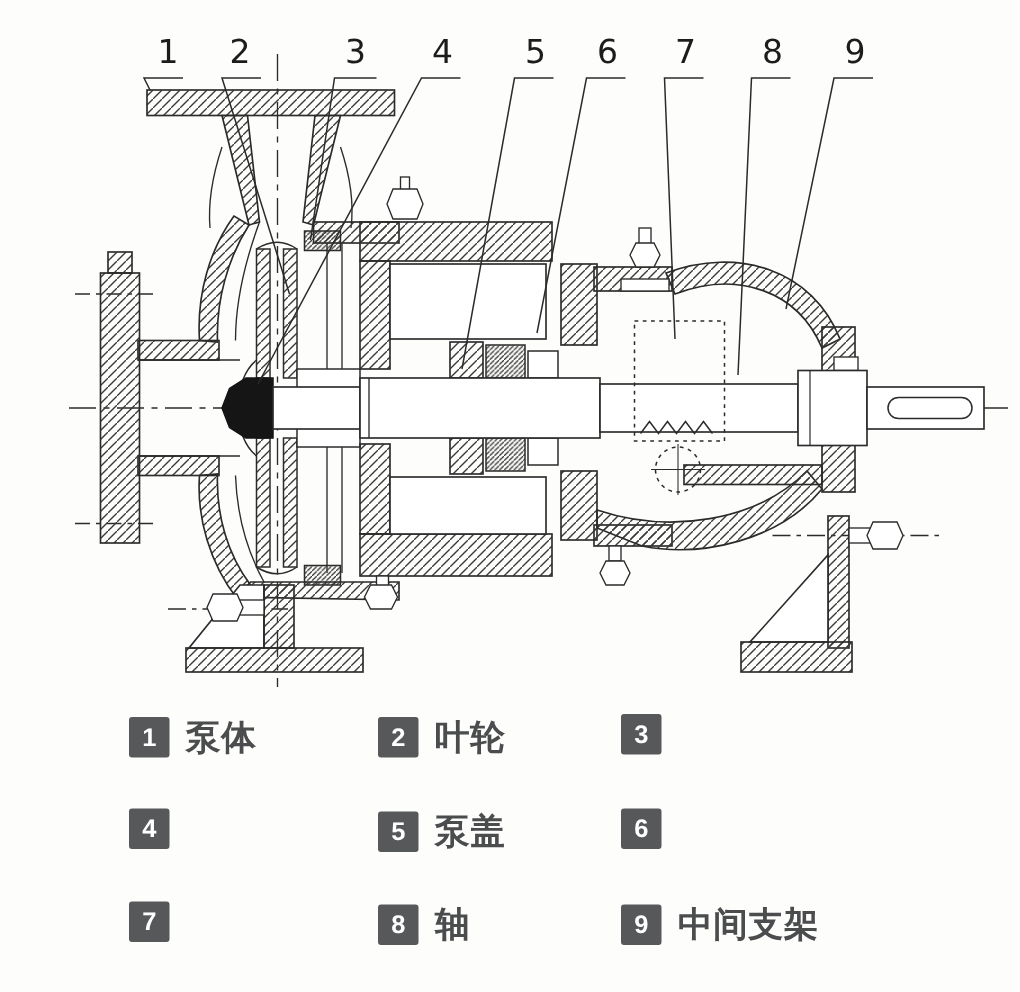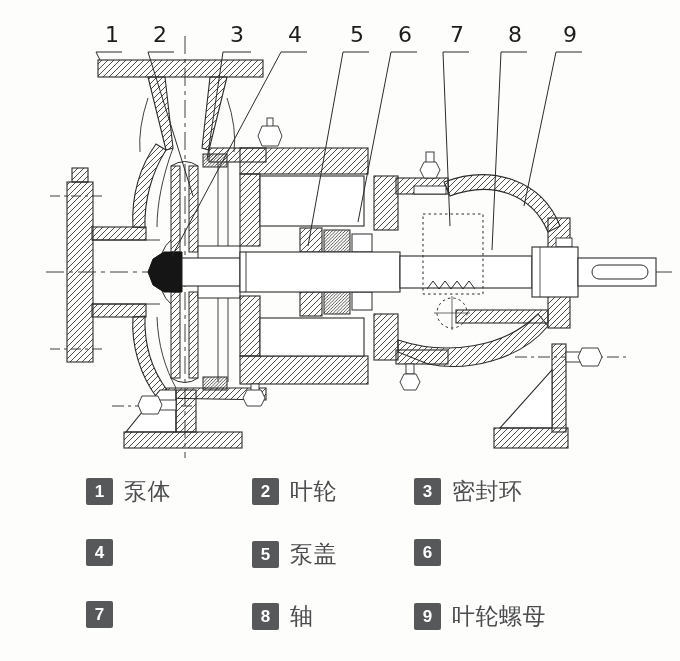--- a/index.html
+++ b/index.html
@@ -17,21 +17,21 @@
   }
   .legend{position:absolute;left:0;top:0;width:680px;height:200px;}
   .legend-item{position:absolute;display:flex;align-items:center;}
   .legend-badge{
     width:27px;height:27px;border-radius:2px;
     background:#57585a;color:#fff;
     font-size:17px;font-weight:bold;line-height:27px;text-align:center;
     flex:0 0 27px;
   }
   .legend-label{
-    margin-left:11px;font-size:23px;color:#4b4c4e;font-weight:400;
+    margin-left:11px;font-size:23px;color:#4b4c4e;font-weight:700;
     letter-spacing:0.5px;white-space:nowrap;
   }
   
   .li-0{left:86px;top:476px}.li-1{left:252px;top:476px}.li-2{left:414px;top:476px}
   .li-3{left:86px;top:539px}.li-4{left:252px;top:539px}.li-5{left:414px;top:539px}
   .li-6{left:86px;top:601px}.li-7{left:252px;top:601px}.li-8{left:414px;top:601px}
 </style>
 </head>
 <body>
 
@@ -209,38 +209,37 @@
   <div class="legend-item li-0">
     <span class="legend-badge">1</span>
     <span class="legend-label">泵体</span>
   </div>
   <div class="legend-item li-1">
     <span class="legend-badge">2</span>
     <span class="legend-label">叶轮</span>
   </div>
   <div class="legend-item li-2">
     <span class="legend-badge">3</span>
-    <span class="legend-label">密封环</span>
   </div>
   <div class="legend-item li-3">
     <span class="legend-badge">4</span>
   </div>
   <div class="legend-item li-4">
     <span class="legend-badge">5</span>
     <span class="legend-label">泵盖</span>
   </div>
   <div class="legend-item li-5">
     <span class="legend-badge">6</span>
   </div>
   <div class="legend-item li-6">
     <span class="legend-badge">7</span>
   </div>
   <div class="legend-item li-7">
     <span class="legend-badge">8</span>
     <span class="legend-label">轴</span>
   </div>
   <div class="legend-item li-8">
     <span class="legend-badge">9</span>
-    <span class="legend-label">叶轮螺母</span>
+    <span class="legend-label">中间支架</span>
   </div>
 </div>
 
 </div>
 
 </body></html>

